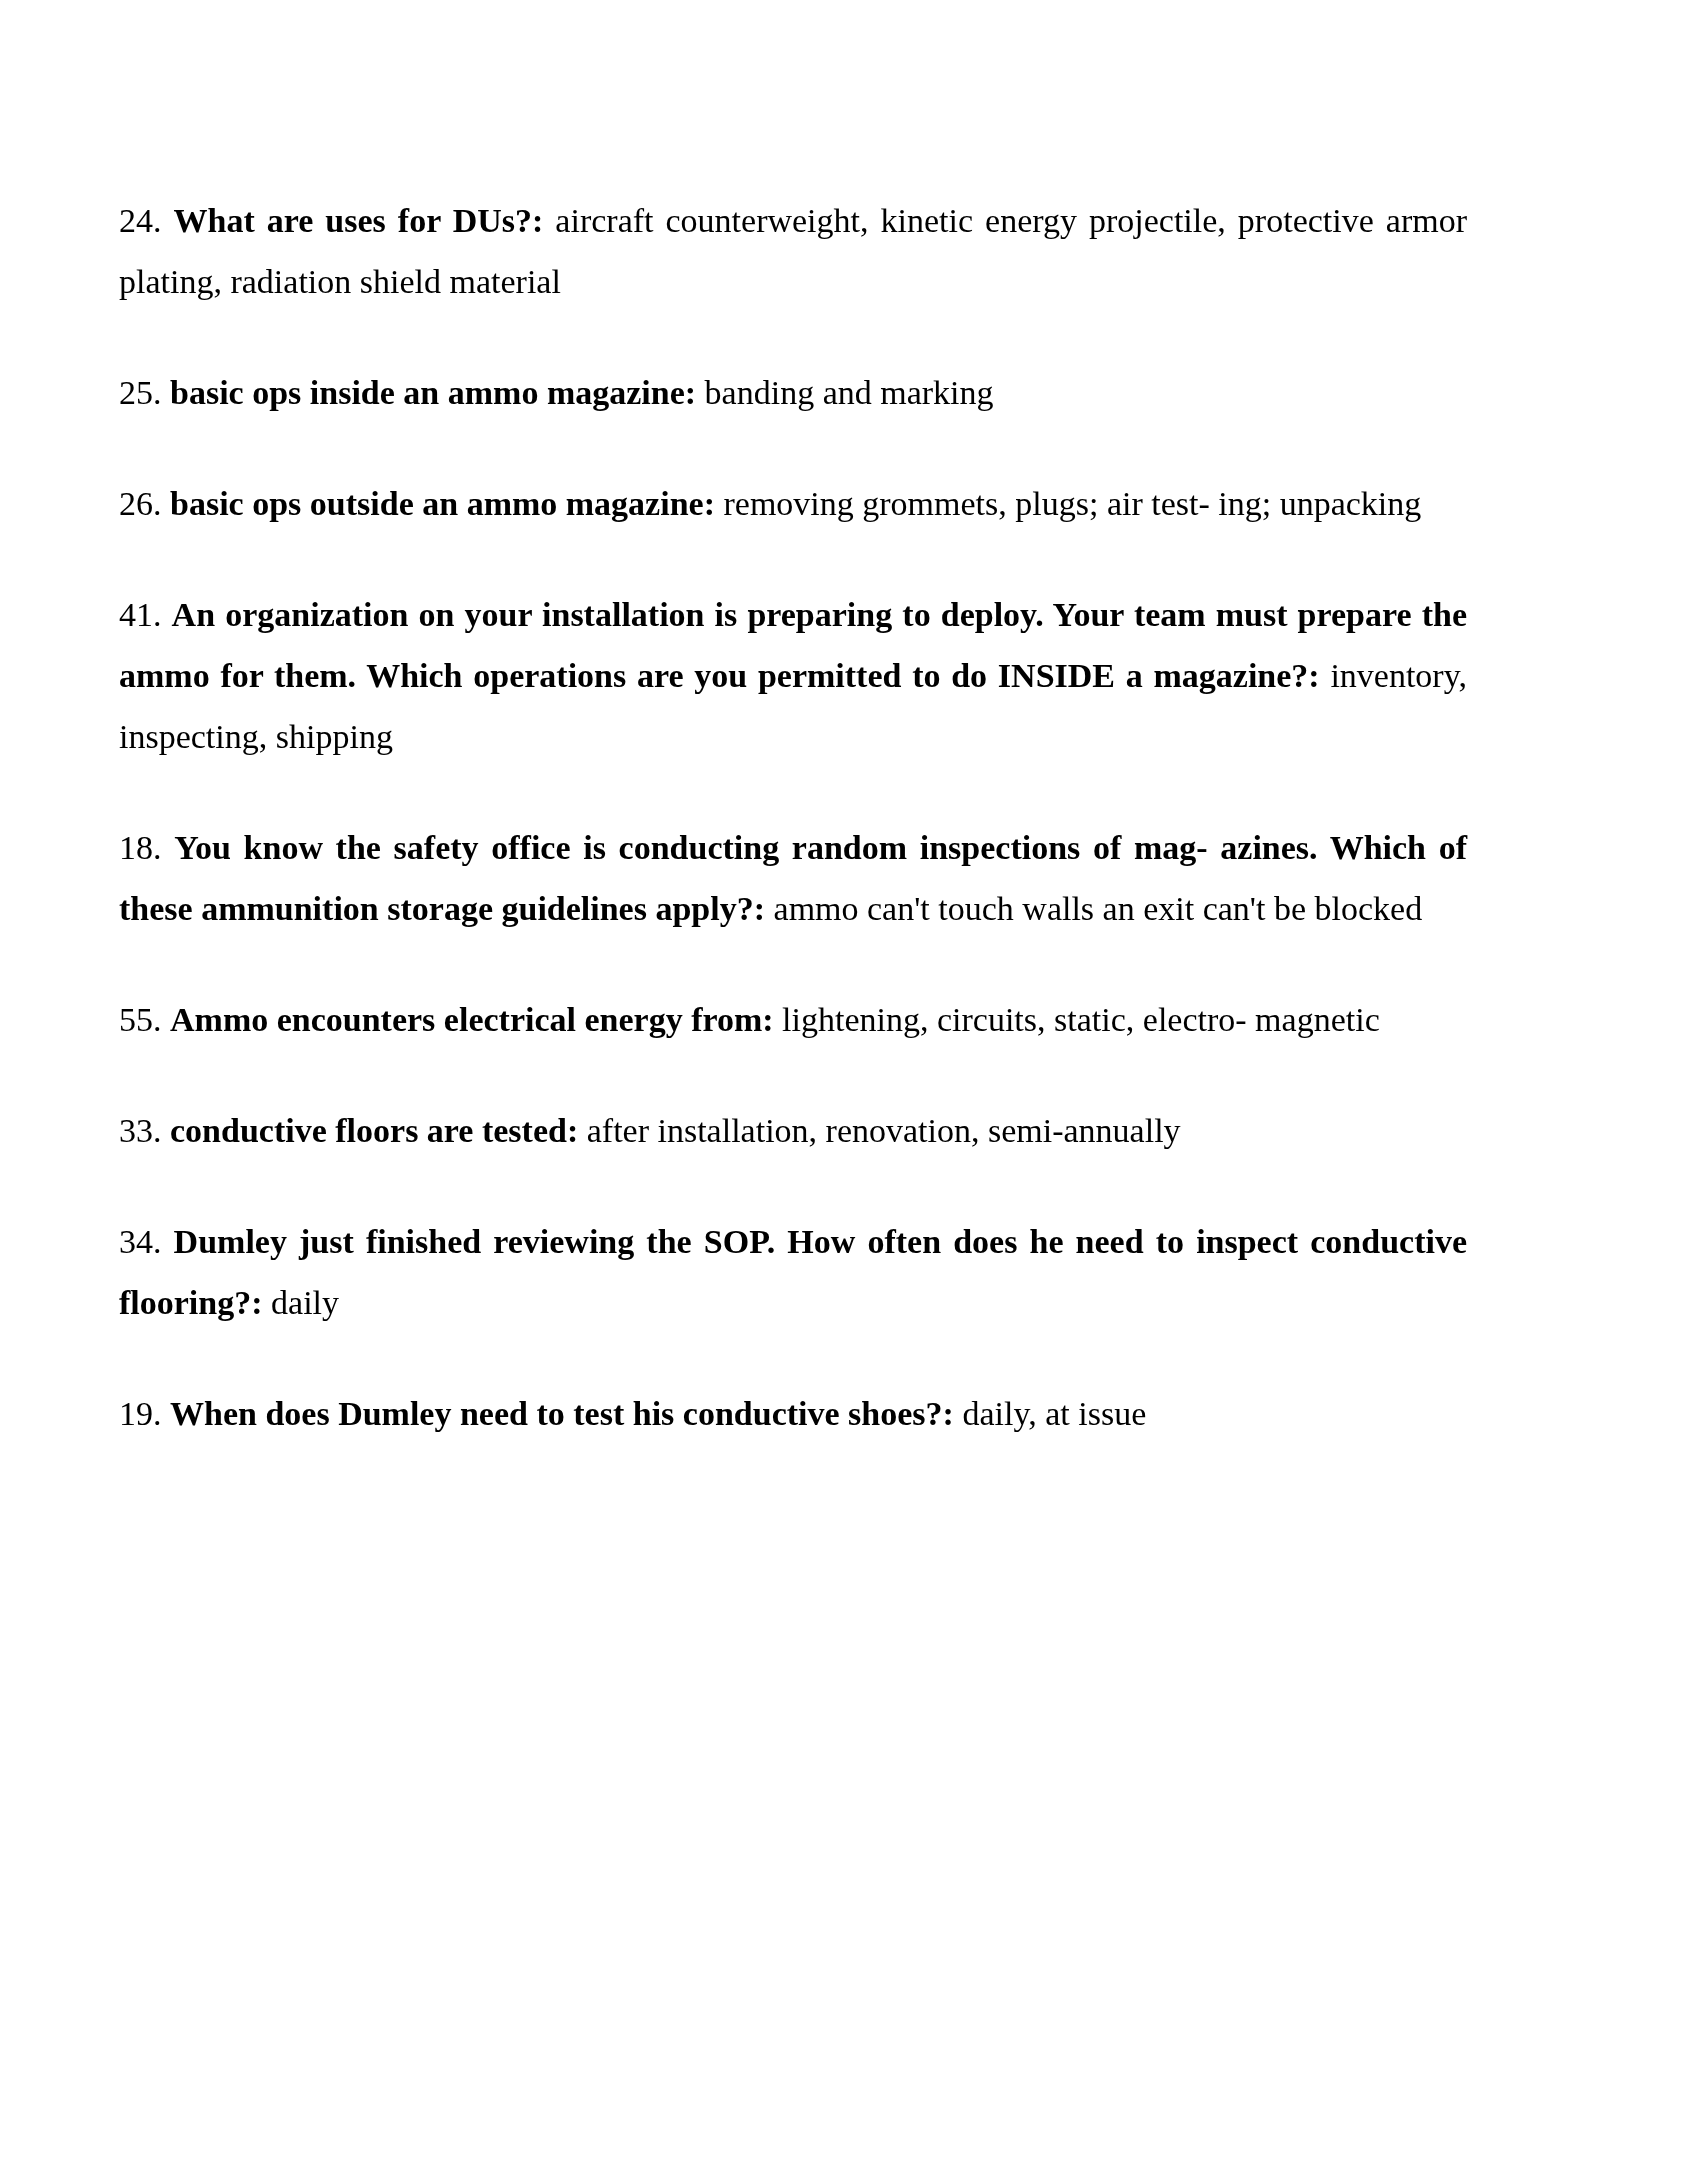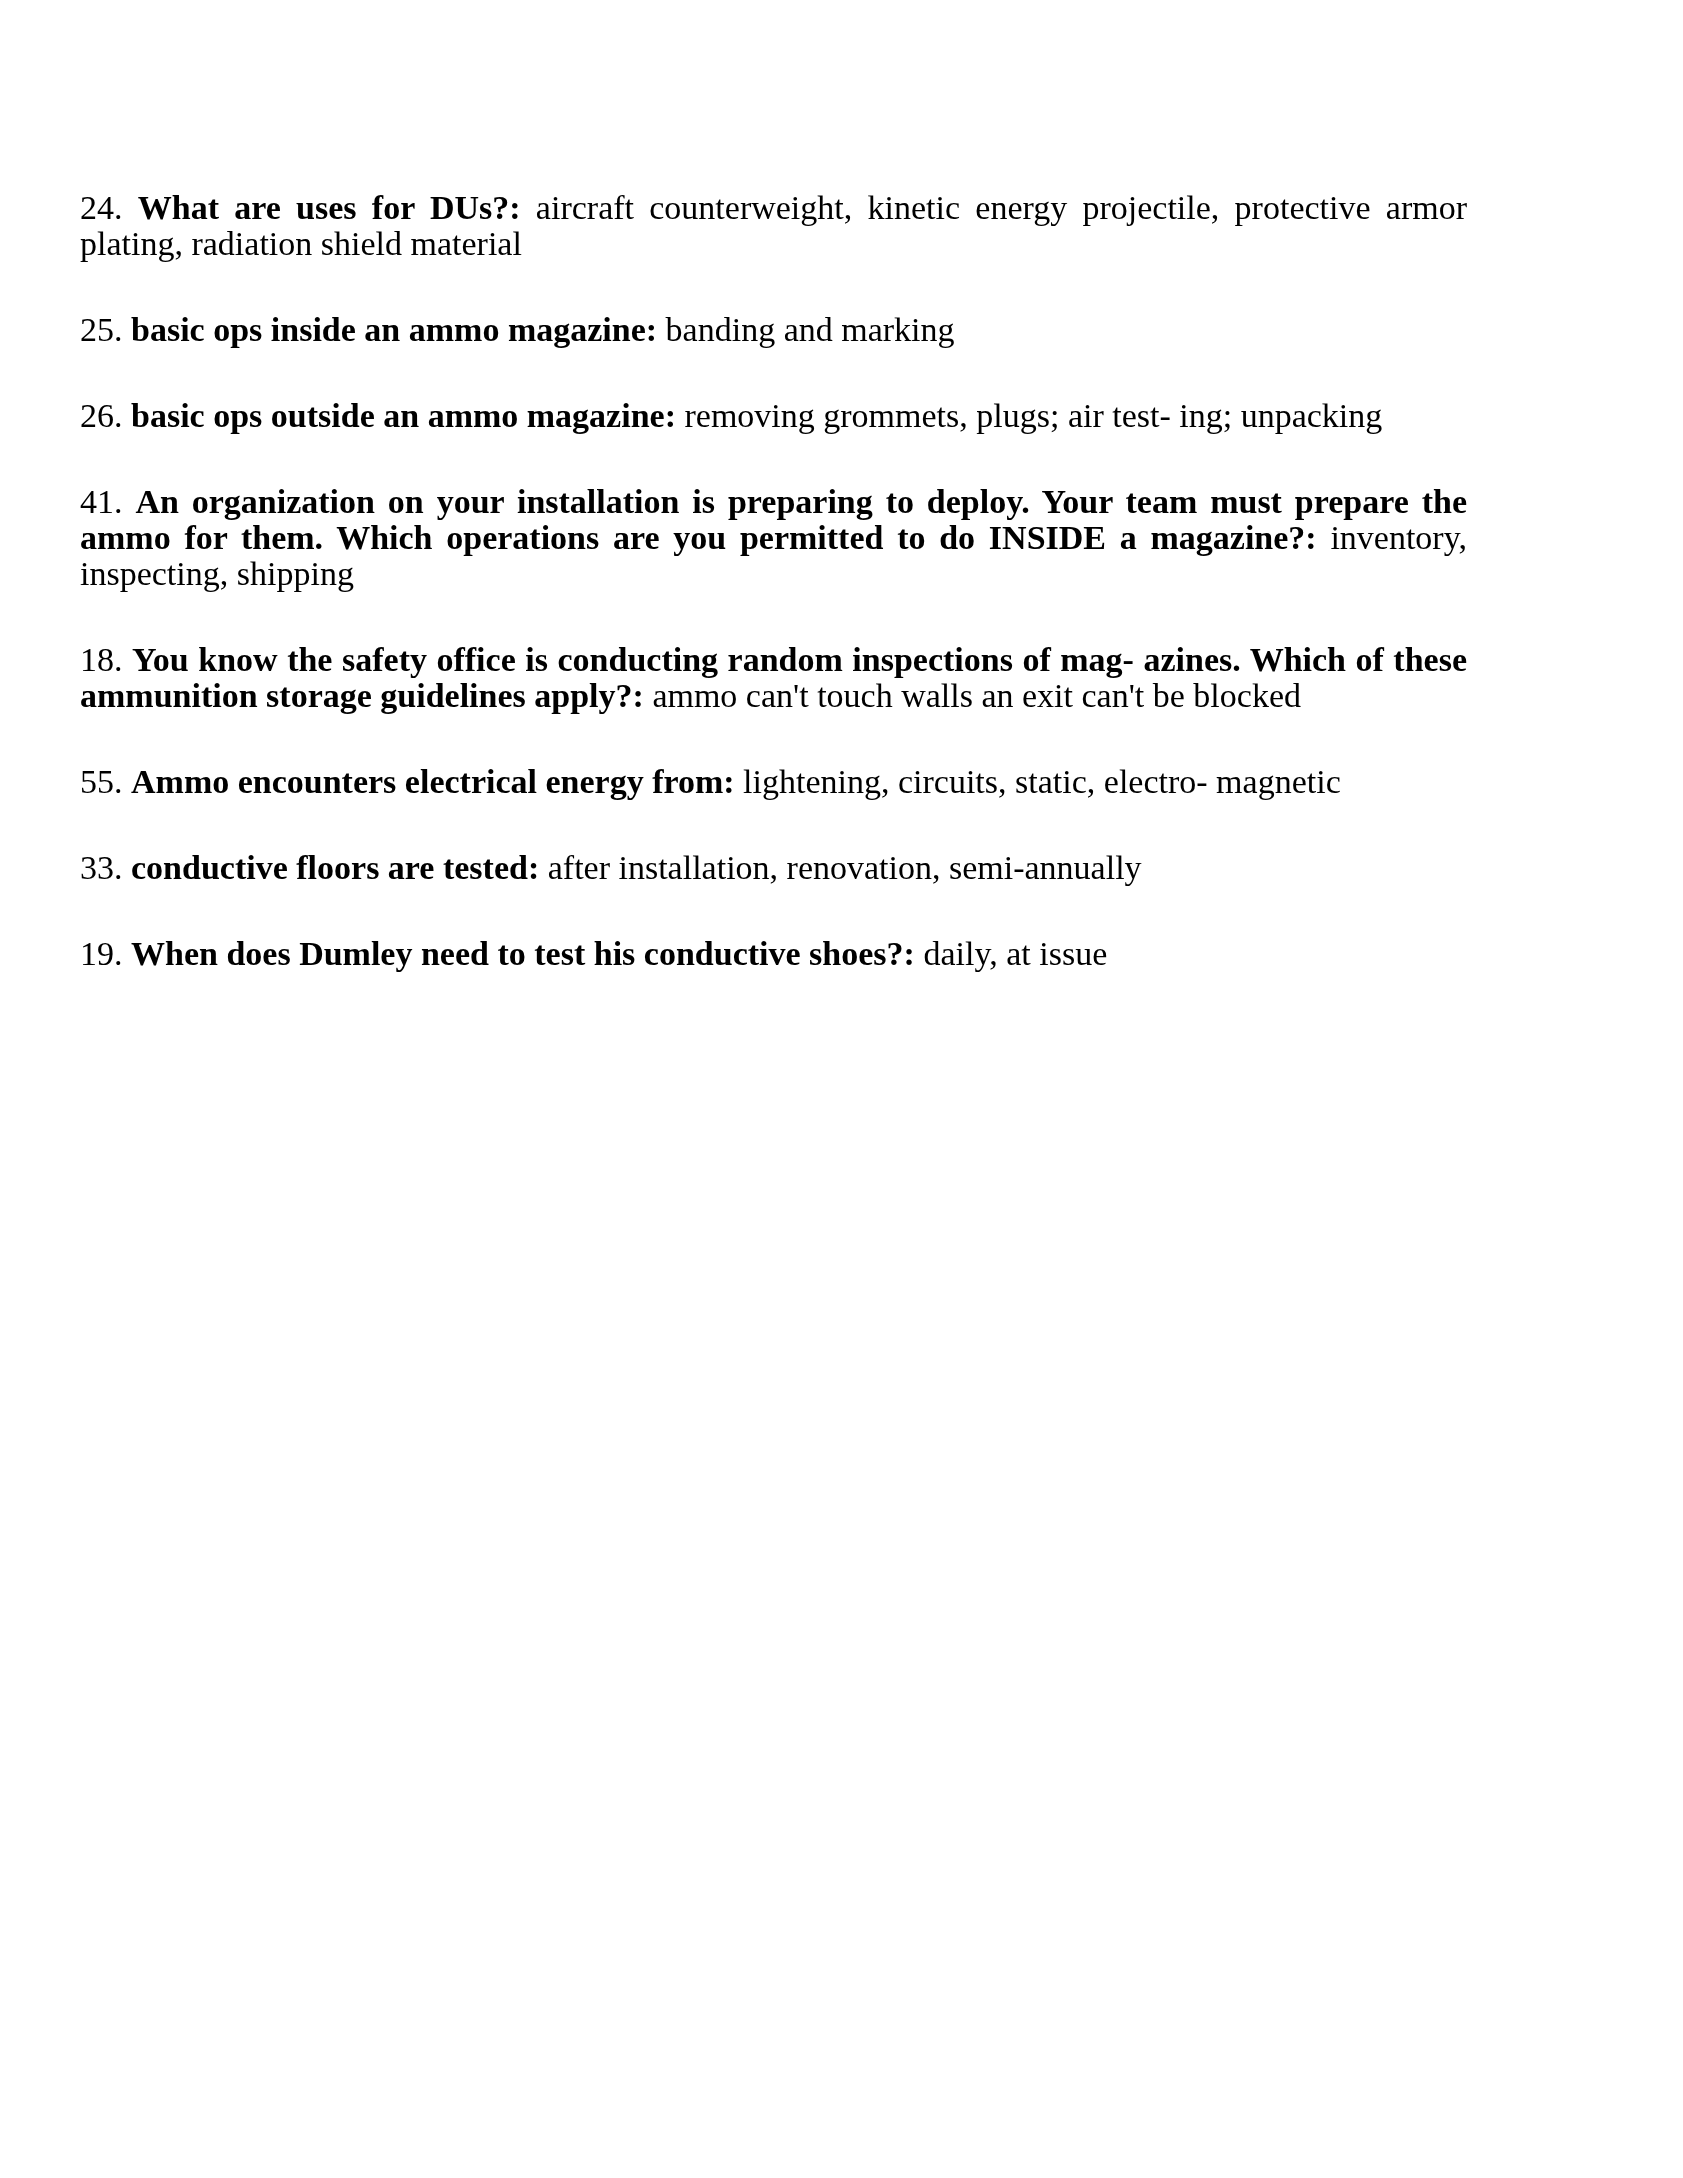--- a/index.html
+++ b/index.html
@@ -6,24 +6,24 @@
     margin: 0;
     padding: 0;
     background: #ffffff;
   }
   .page {
     position: relative;
     width: 1683px;
     height: 2178px;
     background: #ffffff;
     box-sizing: border-box;
-    padding: 190px 216px 0 80px;
+    padding: 190px 216px 0 119px;
     font-family: "Liberation Serif", "DejaVu Serif", serif;
     font-size: 34px;
-    line-height: 36px;
+    line-height: 61px;
     color: #000000;
     overflow: hidden;
   }
   p.qa {
     margin: 0 0 50px 0;
     text-align: justify;
   }
   p.qa .num {
     font-weight: normal;
   }
@@ -49,16 +49,17 @@
 
 
 
 
     <p class="qa"><span class="num">18. </span><b class="q">You know the safety office is conducting random inspections of mag- azines. Which of these ammunition storage guidelines apply?: </b><span class="a">ammo can't touch walls an exit can't be blocked</span></p>
 
     <p class="qa"><span class="num">55. </span><b class="q">Ammo encounters electrical energy from: </b><span class="a">lightening, circuits, static, electro- magnetic</span></p>
 
     <p class="qa"><span class="num">33. </span><b class="q">conductive floors are tested: </b><span class="a">after installation, renovation, semi-annually</span></p>
 
+    <p class="qa"><span class="num">34. </span><b class="q">Dumley just finished reviewing the SOP. How often does he need to inspect conductive flooring?: </b><span class="a">daily</span></p>
 
     <p class="qa"><span class="num">19. </span><b class="q">When does Dumley need to test his conductive shoes?: </b><span class="a">daily, at issue</span></p>
   </div>
 
 
 </body></html>

